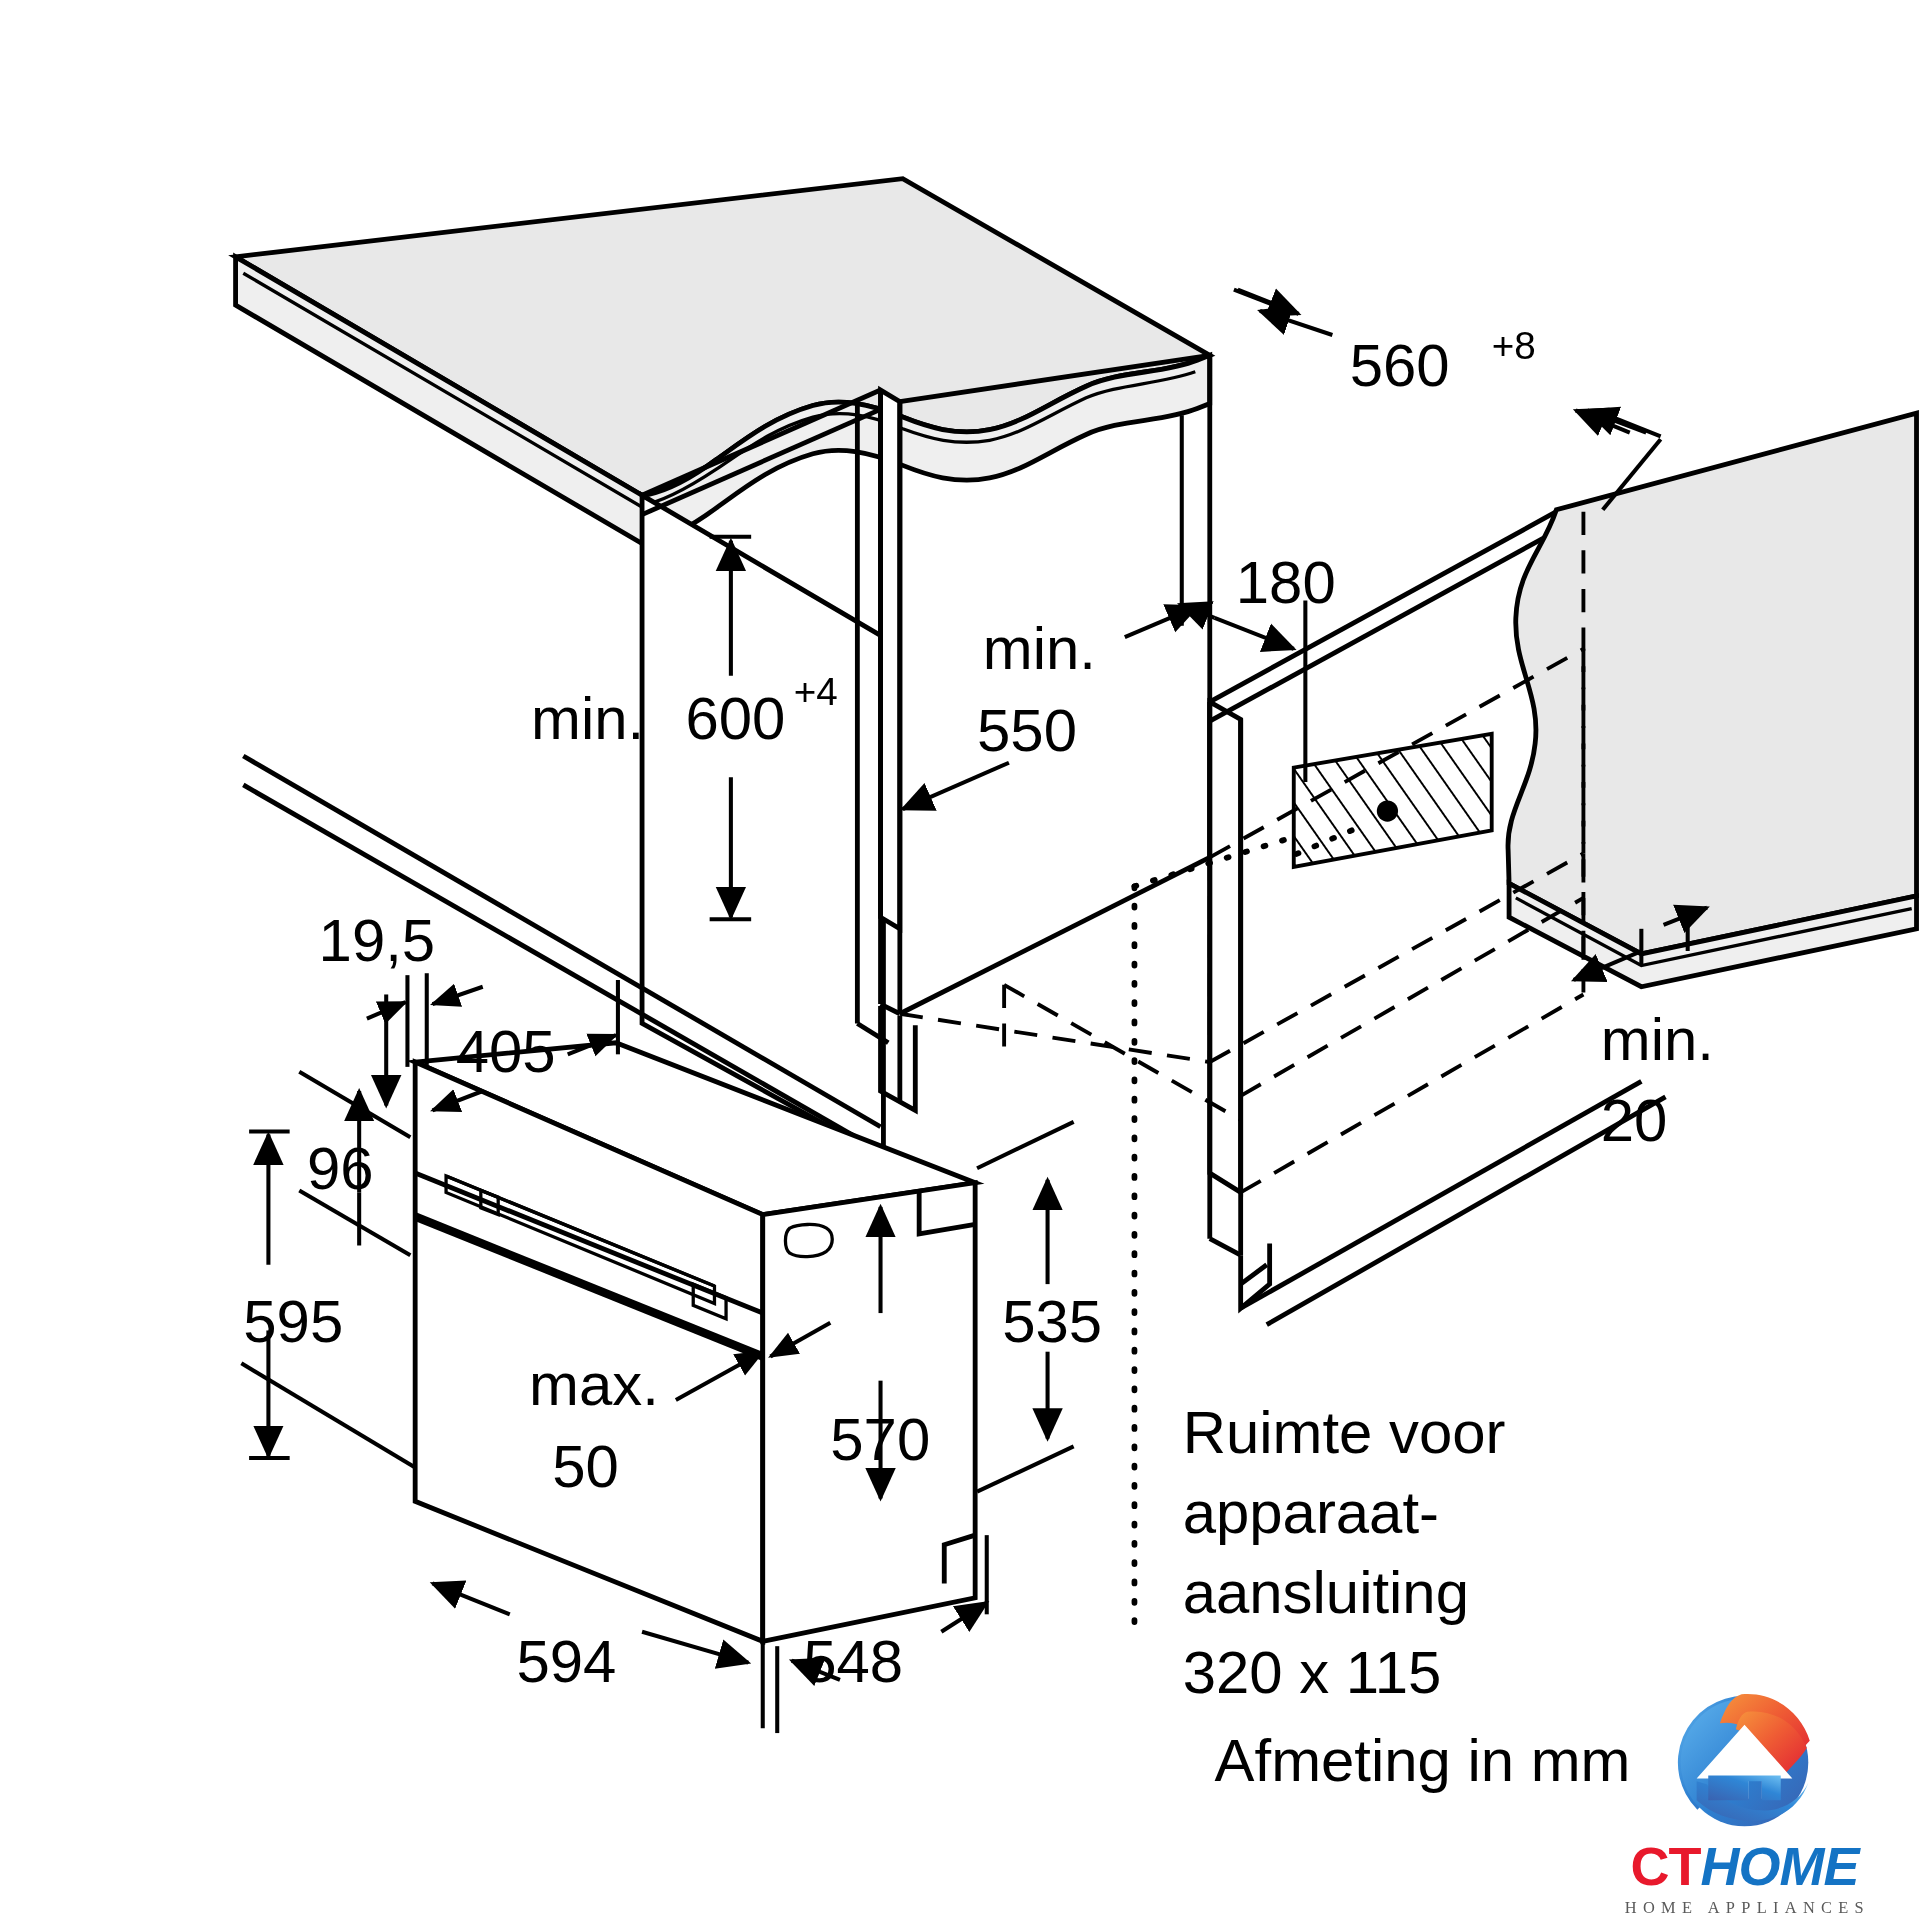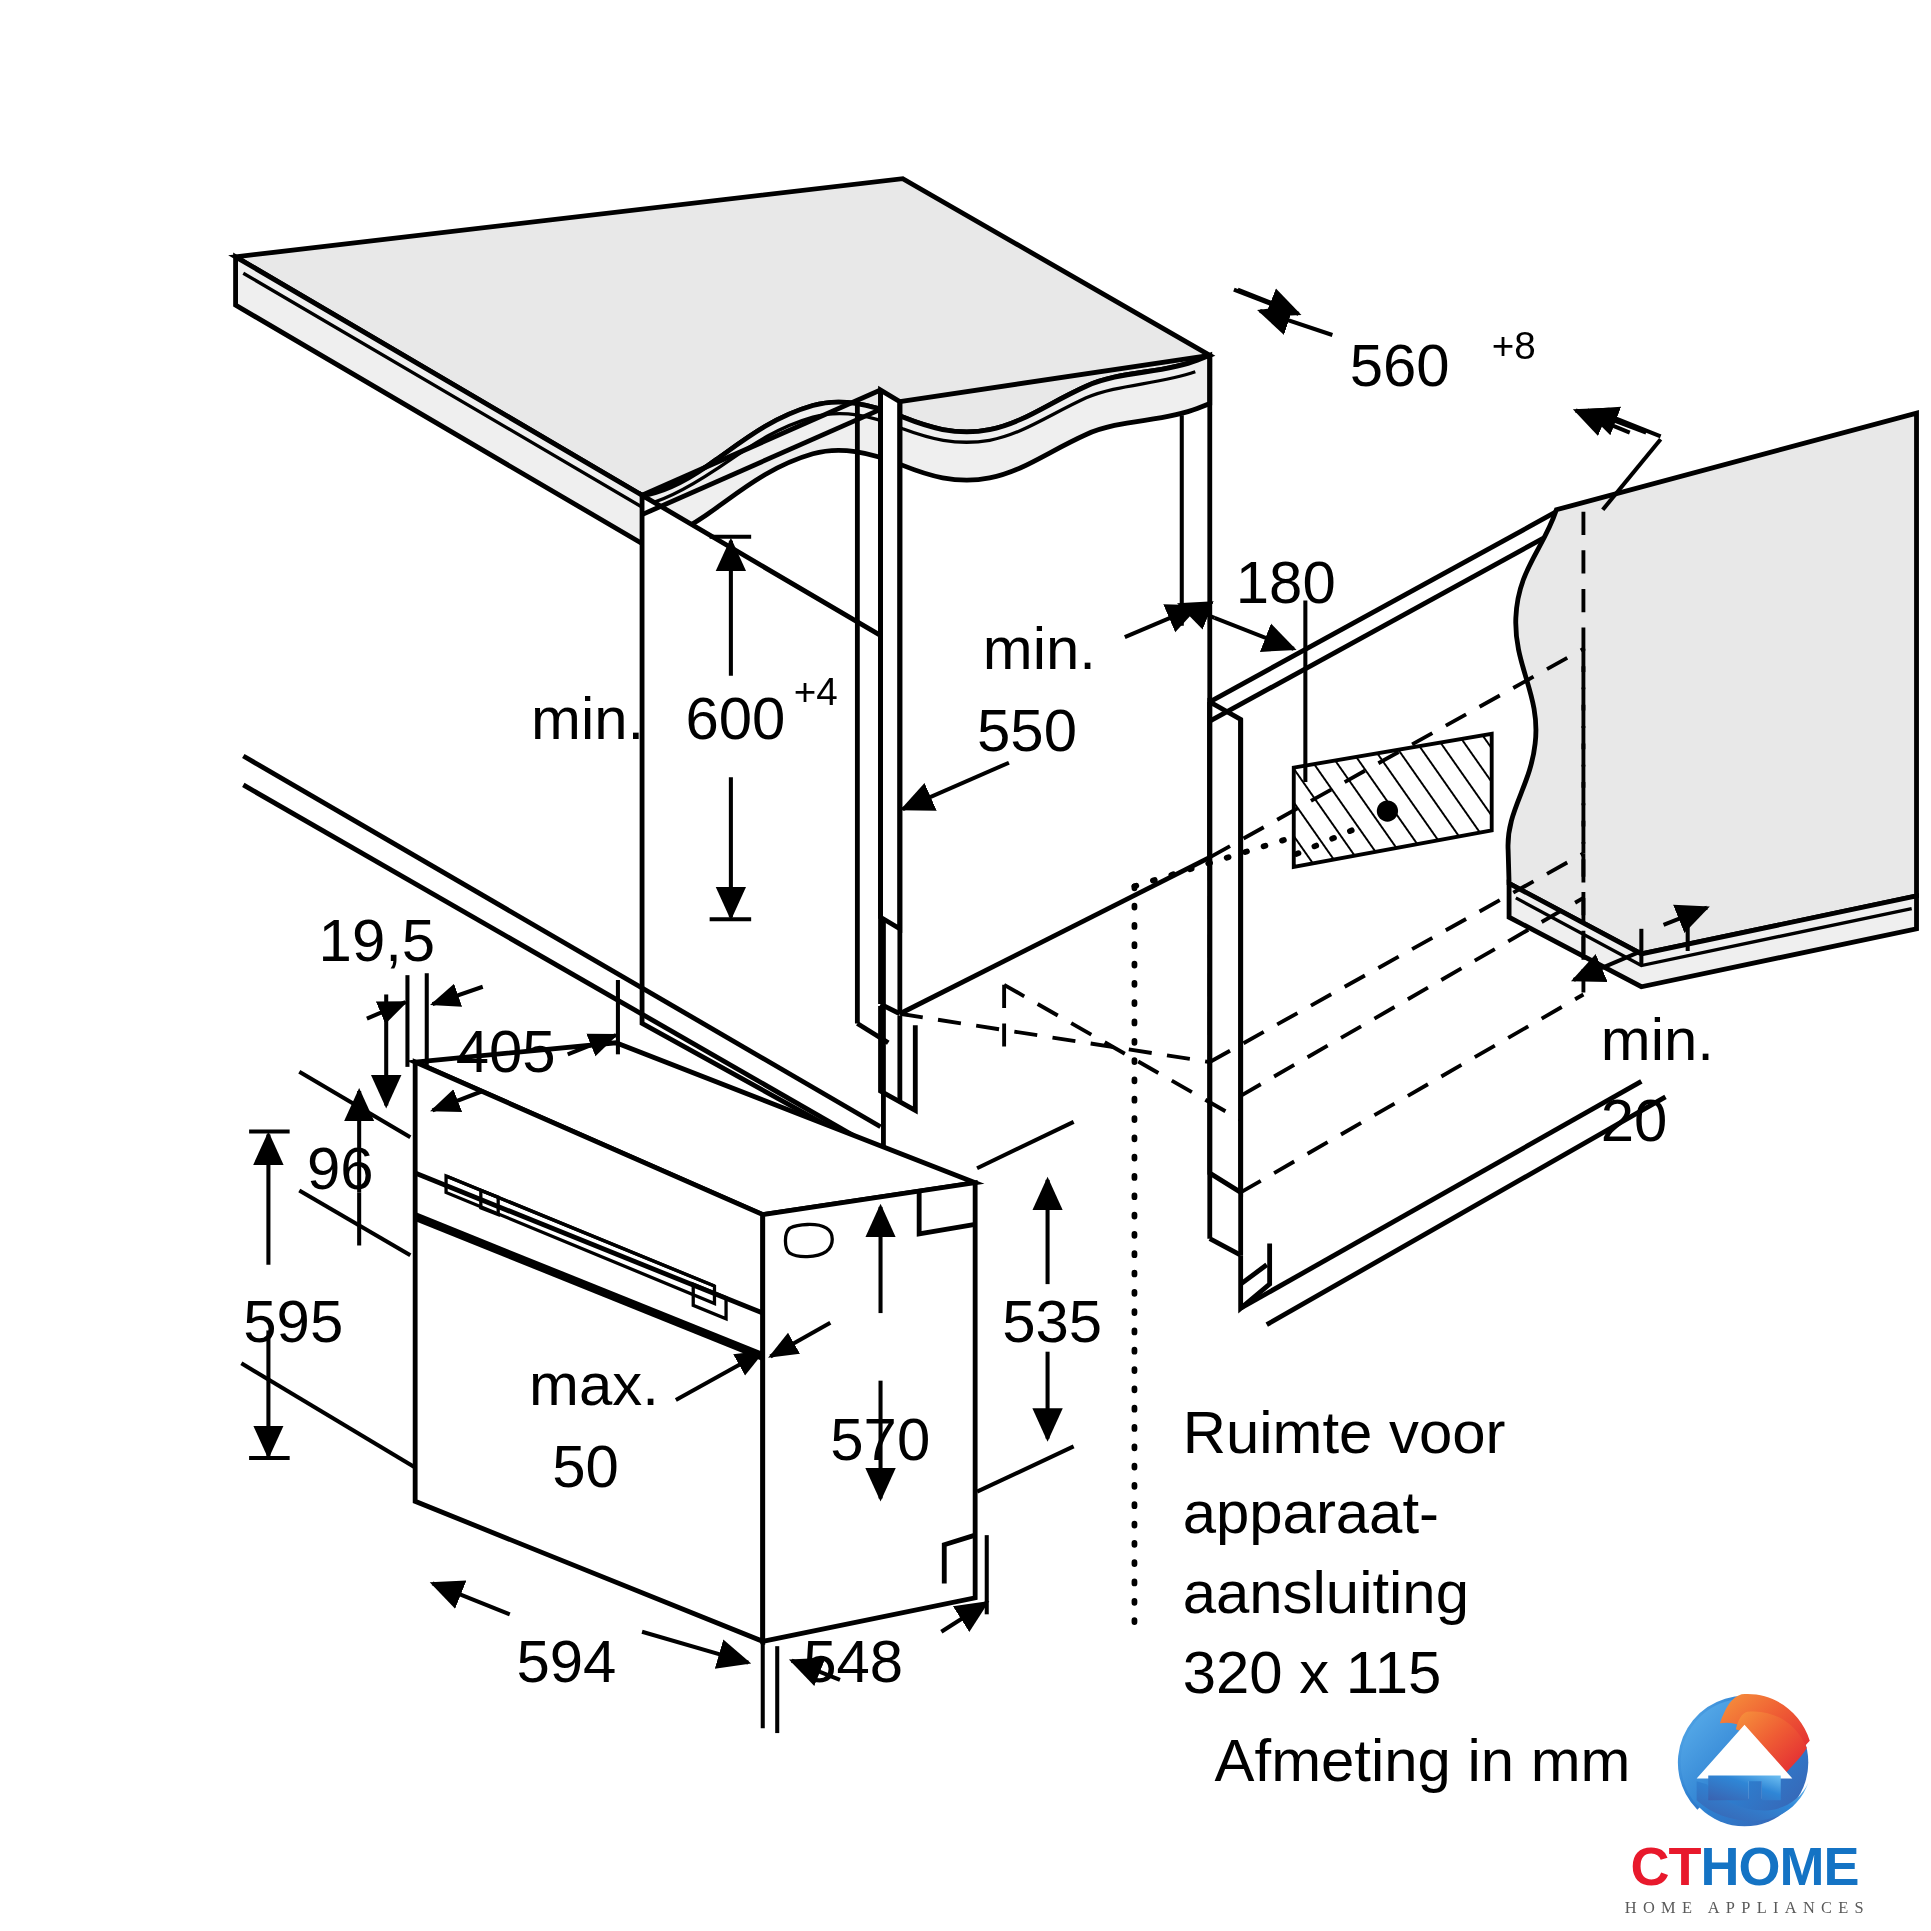--- a/index.html
+++ b/index.html
@@ -105,21 +105,21 @@
   }
   .logo-word {
     font-family: "Liberation Sans", sans-serif;
     font-size: 54px;
     font-weight: bold;
     letter-spacing: -1px;
     line-height: 1;
     margin: 0;
   }
   .logo-ct { color: #e8192c; }
-  .logo-home { color: #1473c4; }
+  .logo-home { color: #1473c4; font-style: italic; }
   .logo-tag {
     font-family: Liberation Serif, serif;
     font-size: 16.4px;
     letter-spacing: 6.3px;
     color: #5a5a5a;
     margin-top: 4.8px;
     padding-left: 5.8px;
   }
 </style>
 </head>

